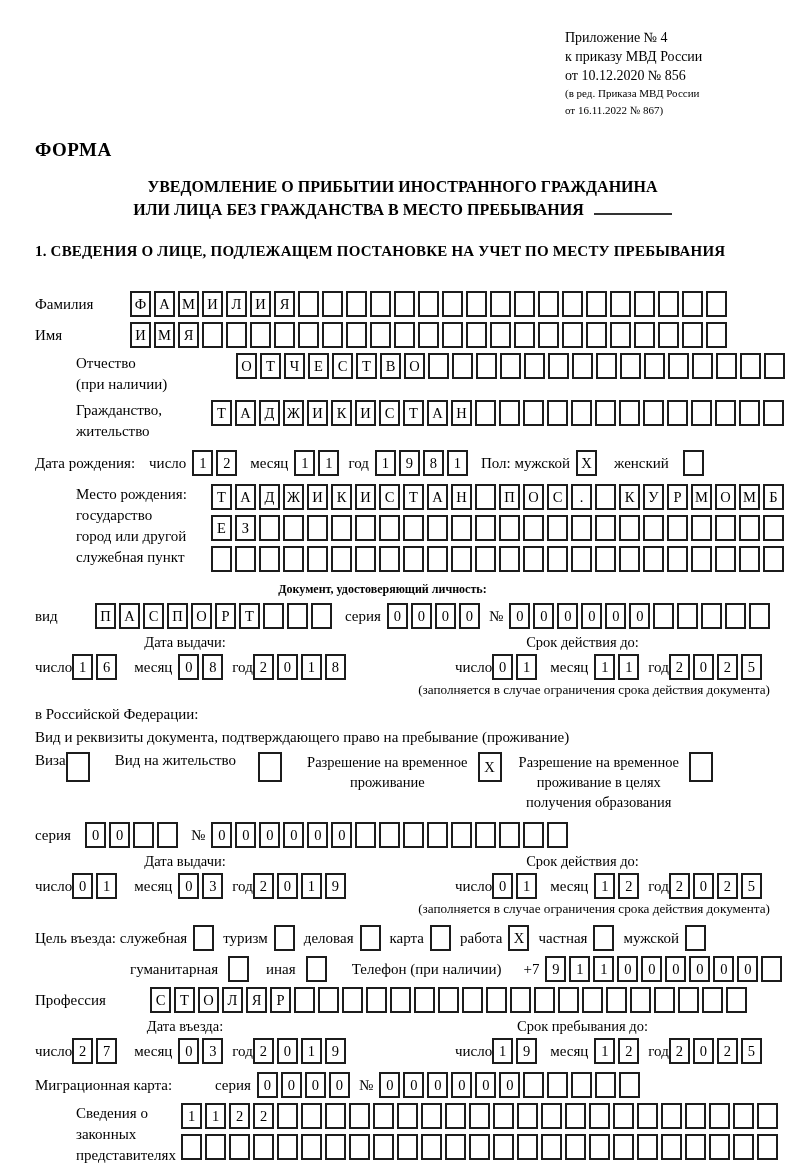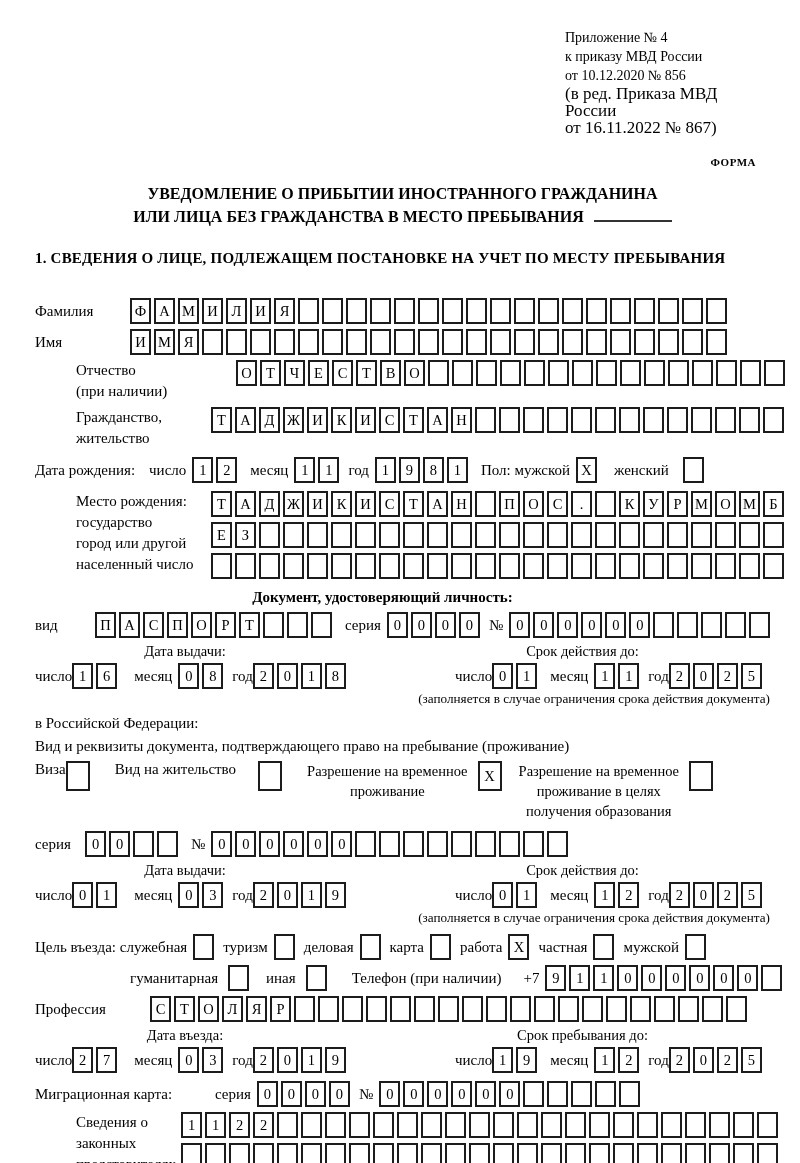--- a/index.html
+++ b/index.html
@@ -1,38 +1,38 @@
 <!DOCTYPE html>
 <html><head>
 <meta charset="utf-8">
 <style>
   html,body{margin:0;padding:0;background:#fff;}
   body{width:800px;height:1163px;overflow:hidden;font-family:"Liberation Serif",serif;color:#000;}
   .page{padding:28px 30px 0 35px;box-sizing:border-box;width:800px;}
   
   .topright{margin-left:auto;width:205px;font-size:14px;line-height:19px;}
-  .topright .small{font-size:17px;line-height:17px;}
-  .forma{text-align:right;font-weight:bold;font-size:11px;margin:20px 14px 14px 0;letter-spacing:.5px;}
+  .topright .small{font-size:11px;line-height:17px;}
+  .forma{text-align:left;font-weight:bold;font-size:19px;margin:20px 14px 14px 0;letter-spacing:.5px;}
   
   .title{text-align:center;font-weight:bold;font-size:16px;line-height:23px;margin-bottom:22px;}
   .blankline{display:inline-block;width:78px;border-bottom:2px solid #333;height:14px;margin-left:10px;vertical-align:baseline;}
   .secheading{font-weight:bold;font-size:15px;margin-bottom:31px;letter-spacing:.2px;}
   
   .row{display:flex;align-items:center;margin-bottom:5px;}
   .row.top{align-items:flex-start;}
   .lbl{font-size:15px;flex:none;}
   .lblcol{font-size:15px;line-height:21px;flex:none;margin-left:41px;}
   .w95{width:95px;} .w160{width:160px;} .w135{width:135px;} .w105{width:105px;}
   .cells{display:flex;flex:none;}
   .cell{display:inline-block;box-sizing:border-box;width:21px;height:26px;border:2px solid #1c1c1c;margin-right:3px;text-align:center;line-height:22px;font-size:14.5px;flex:none;}
   .big .cell{width:24px;height:30px;line-height:26px;}
   .cellstack > .cells{margin-bottom:5px;}
   .gap6{width:6px;flex:none;} .gap10{width:10px;flex:none;} .gap14{width:14px;flex:none;} .gap22{width:22px;flex:none;}
   
-  .docheading{text-align:center;font-weight:bold;font-size:15px;margin:2px 40px 6px 0;}
+  .docheading{text-align:center;font-weight:bold;font-size:12px;margin:2px 40px 6px 0;}
   
   .dategrid{display:flex;align-items:center;}
   .dcol-l{width:420px;flex:none;display:flex;align-items:center;}
   .dcol-r{flex:1;display:flex;align-items:center;}
   .datehdrs{display:flex;font-size:14.5px;margin:4px 0 3px 0;}
   .datehdrs .hl{width:420px;text-align:center;flex:none;padding-right:120px;box-sizing:border-box;}
   .datehdrs .hr{flex:1;text-align:center;padding-right:60px;}
   .note{font-size:13.2px;text-align:right;margin:2px 0 8px 0;}
   .freeline{font-size:15px;margin-bottom:6px;}
   .optcol{font-size:14.5px;line-height:20px;text-align:center;flex:none;}
@@ -223,21 +223,21 @@
     <div class="cells">
         <span class="cell"></span>
       </div>
   </div>
 
   <div class="row top mt8">
     <div class="lblcol w135">
       <div>Место рождения:</div>
       <div>государство</div>
       <div>город или другой</div>
-      <div>населенный число</div>
+      <div>служебная пункт</div>
     </div>
     <div class="cellstack">
       <div class="cells">
           <span class="cell">Т</span>
           <span class="cell">А</span>
           <span class="cell">Д</span>
           <span class="cell">Ж</span>
           <span class="cell">И</span>
           <span class="cell">К</span>
           <span class="cell">И</span>

